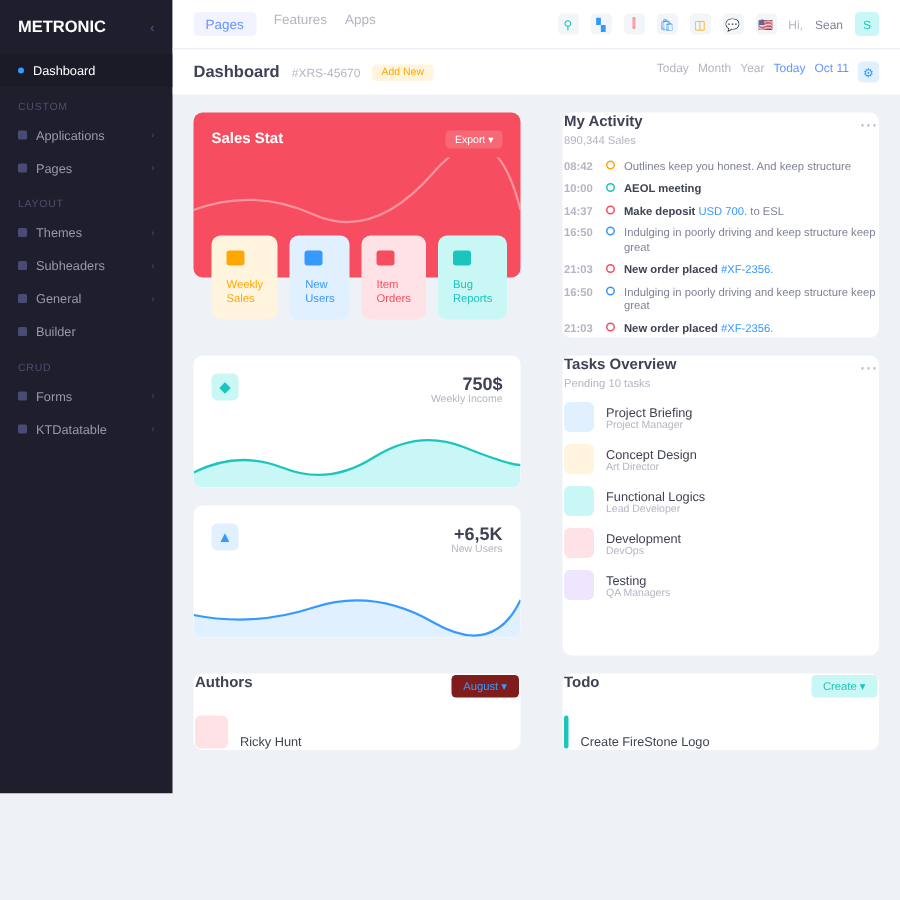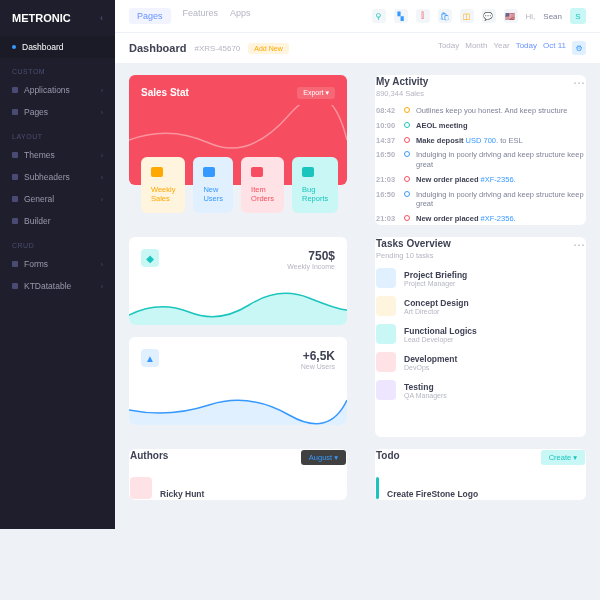--- a/index.html
+++ b/index.html
@@ -59,24 +59,24 @@
 .act-text .link{color:#3699ff}
 .miniwidget{background:#fff;border-radius:6px;padding:12px 12px 0;margin-bottom:12px;height:88px;position:relative;overflow:hidden}
 .mw-head{display:flex;justify-content:space-between;align-items:start}
 .mw-ico{width:18px;height:18px;border-radius:4px;display:flex;align-items:center;justify-content:center}
 .mw-val{font-weight:700;font-size:12px;text-align:right}
 .mw-lbl{font-size:7px;color:#b5b5c3;text-align:right}
 .spark{position:absolute;bottom:0;left:0;right:0;height:35px}
 .tasks{display:flex;flex-direction:column;gap:8px}
 .task-row{display:flex;gap:8px;align-items:center}
 .task-ico{width:20px;height:20px;border-radius:4px;flex-shrink:0}
-.task-name{font-size:8.5px;font-weight:700}
+.task-name{font-size:8.5px;font-weight:400}
 .task-sub{font-size:7px;color:#b5b5c3}
 .btn-sm{font-size:7.5px;padding:3px 8px;border-radius:3px;cursor:pointer}
-.btn-blue{background:#404040;color:#3699ff}
+.btn-blue{background:#7f1d1d;color:#3699ff}
 .btn-green{background:#c9f7f5;color:#1bc5bd}
 .author-row{display:flex;gap:8px;align-items:flex-end;margin-top:12px}
 .auth-av{width:22px;height:22px;border-radius:4px;background:#ffe2e5}
 svg{display:block}
 </style>
 </head>
 <body>
 
 <div class="app">
   <div class="sidebar">

